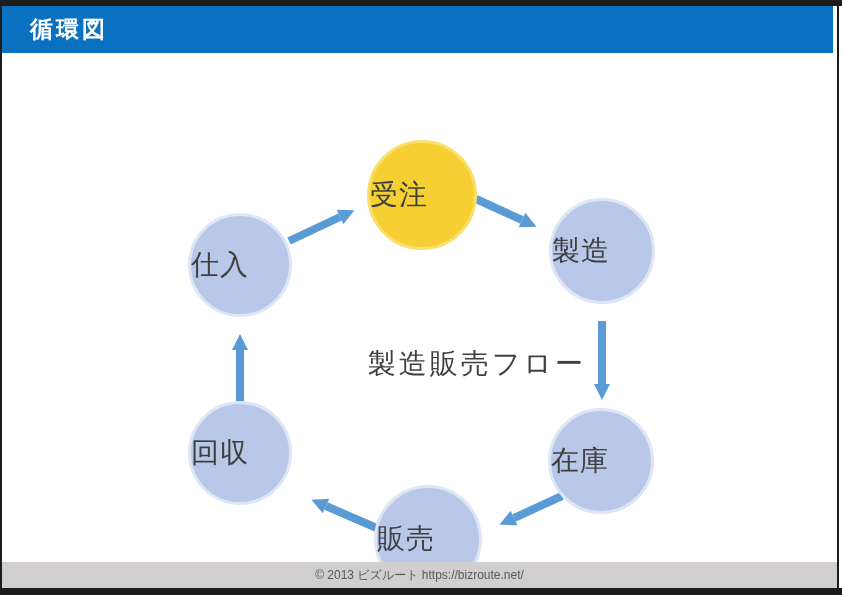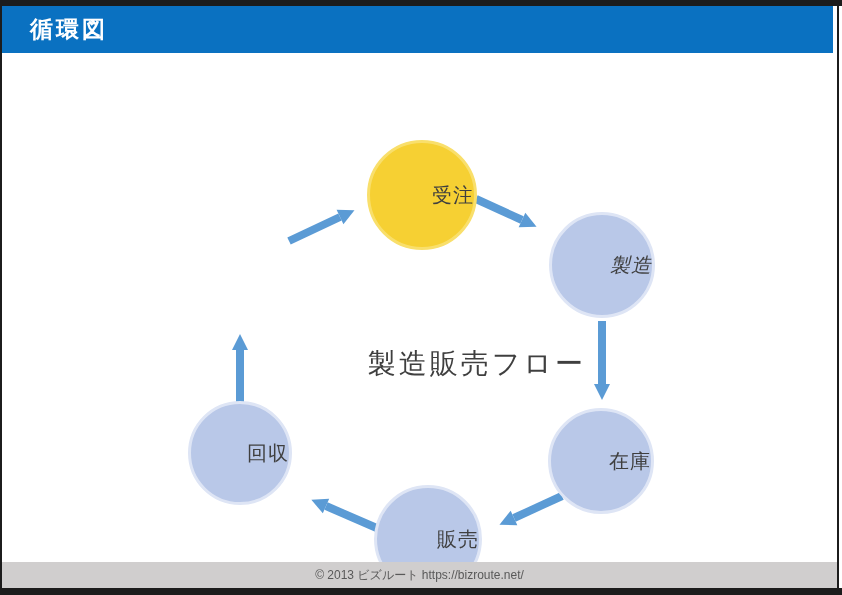--- a/index.html
+++ b/index.html
@@ -19,26 +19,26 @@
   .header .title {
     color:#ffffff; font-weight:bold; font-size:23px; letter-spacing:3px; padding-left:28px;
   }
 
   .content { position:absolute; left:0; top:53px; width:842px; height:509px; }
 
   svg.arrows { position:absolute; left:0; top:0; width:842px; height:595px; }
 
   .node {
     position:absolute; border-radius:50%; box-sizing:border-box;
-    display:flex; align-items:center; justify-content:flex-end;
+    display:flex; align-items:center; justify-content:flex-start;
     background:#b9c8e8; border:3px solid #dee5f5;
-    color:#3f3f3f; font-size:20px; letter-spacing:1px;
+    color:#3f3f3f; font-size:28px; letter-spacing:1px;
   }
   .node-juchu  { left:367px; top:87px;  width:110px; height:110px; background:#f6d033; border-color:#f9df6b; }
-  .node-seizo  { left:549px; top:159px; width:106px; height:106px;font-style:italic; }
+  .node-seizo  { left:549px; top:145px; width:106px; height:106px; }
   .node-zaiko  { left:548px; top:355px; width:106px; height:106px; }
   .node-hanbai { left:374px; top:432px; width:108px; height:108px; }
   .node-kaishu { left:188px; top:348px; width:104px; height:104px; }
   .node-shiire { left:188px; top:160px; width:104px; height:104px; }
 
   .center-label {
     position:absolute; left:286px; top:292px; width:300px; text-align:right;
     font-size:28px; font-weight:normal; letter-spacing:3px; color:#3f3f3f; white-space:nowrap;
   }
 
@@ -83,20 +83,23 @@
     </div>
     <div class="node node-hanbai">
       <span>販売</span>
     </div>
     <div class="node node-zaiko">
       <span>在庫</span>
     </div>
     <div class="node node-kaishu">
       <span>回収</span>
     </div>
+    <div class="node node-shiire">
+      <span>仕入</span>
+    </div>
 
     <div class="center-label">製造販売フロー</div>
 
   </div>
 
   <div class="footer">
     <span class="copyright">© 2013 ビズルート https://bizroute.net/</span>
   </div>
 
   <div class="bar-bottom"></div>

